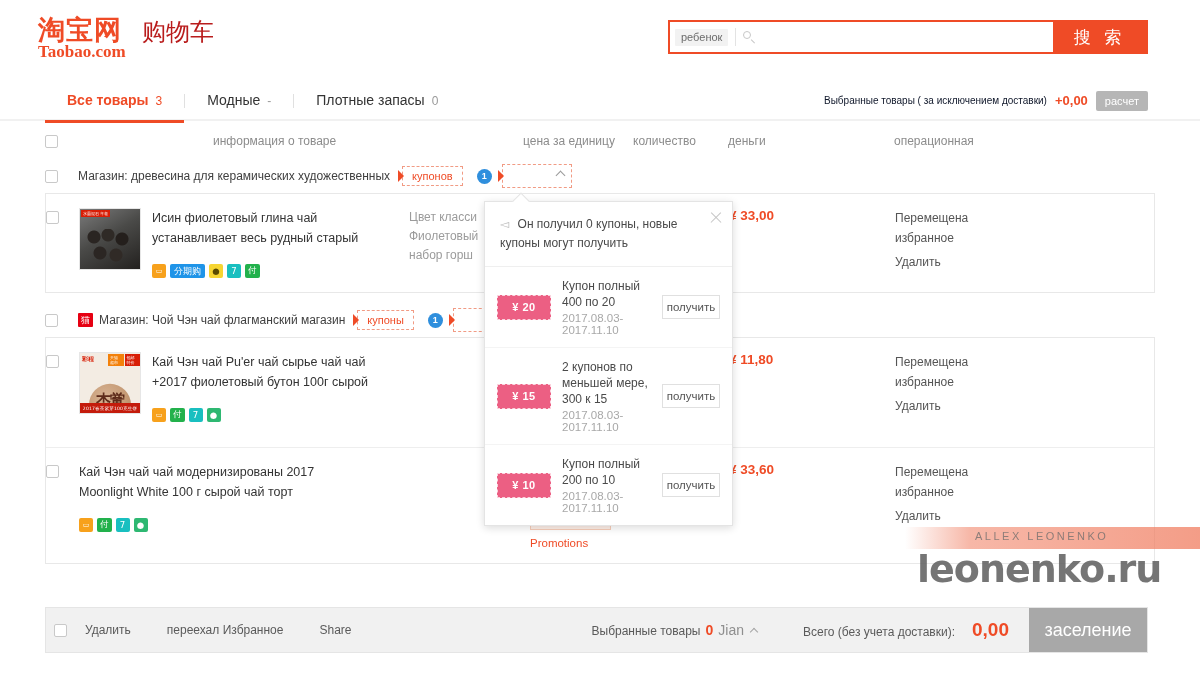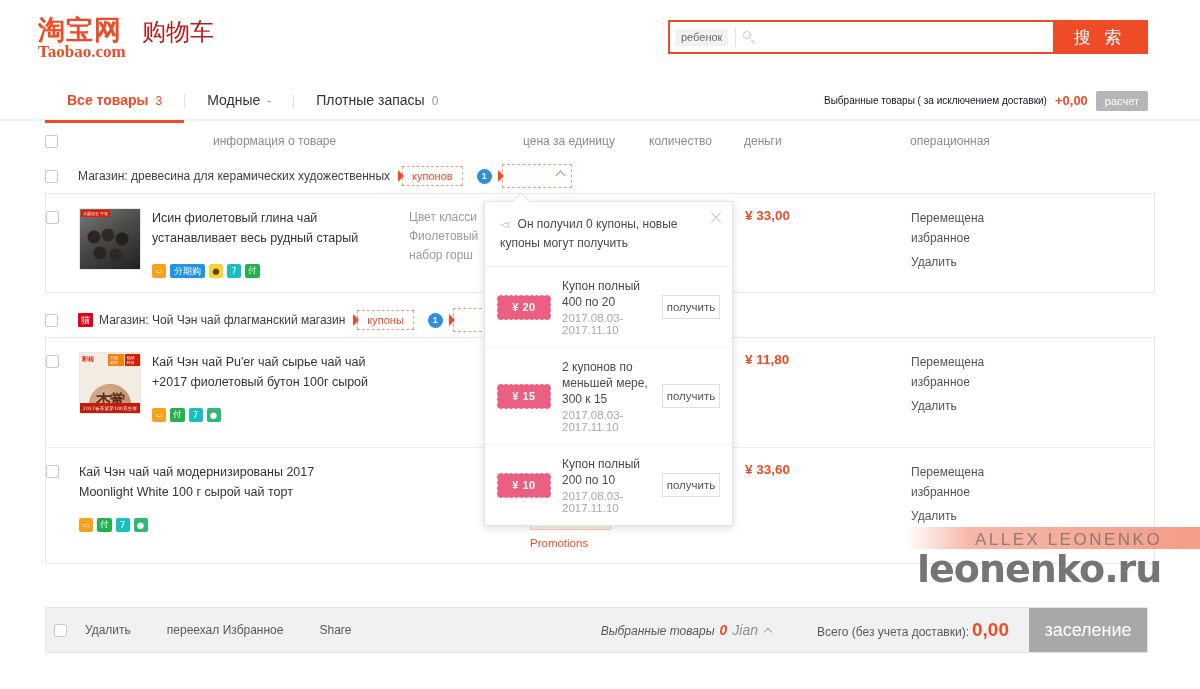--- a/index.html
+++ b/index.html
@@ -112,21 +112,21 @@
     color:#8c8c8c; font-size:12px; margin-top:2px;
   }
   .cb {
     width:13px; height:13px; border:1px solid #c9c9c9;
     background:#fff; border-radius:2px; cursor:pointer; flex:none;
   }
   .col-chk   { width:33px; display:flex; align-items:center; }
   .col-info  { width:330px; }
   .col-attr  { width:115px; }
   .col-price { width:110px; }
-  .col-qty   { width:95px;margin-left:16px; }
+  .col-qty   { width:95px; }
   .col-money { width:130px; }
   .col-ops   { flex:1; }
 
   .shoprow {
     display:flex; align-items:center; height:34px;
     font-size:12px; color:#404040;
   }
   .shoprow .shopname { display:flex; align-items:center; gap:6px; }
   .tmall-icon {
     width:15px; height:14px; background:#e60012; flex:none;
@@ -326,45 +326,45 @@
   .footerbar {
     position:absolute; left:45px; right:52px; top:607px; height:46px;
     background:#f1f1f1; border:1px solid #e5e5e5;
     display:flex; align-items:center;
   }
   .fb-left { display:flex; align-items:center; gap:0; padding-left:8px; }
   .fb-link { color:#5a5a5a; font-size:12px; padding:0 18px; cursor:pointer; }
   .fb-right {
     margin-left:auto; display:flex; align-items:center; height:100%;
   }
-  .fb-selected { font-size:12px; color:#5a5a5a; display:flex; align-items:baseline; gap:5px;font-style:italic; }
+  .fb-selected { font-size:12px; color:#5a5a5a; display:flex; align-items:baseline; gap:5px; }
   .fb-selnum { color:#ef4b26; font-weight:bold; font-size:14px; }
   .fb-jian { color:#8f8f8f; font-size:14px; }
   .fb-caret {
     display:inline-block; width:6px; height:6px; margin-left:2px;
     border-left:1px solid #a5a5a5; border-top:1px solid #a5a5a5;
     transform:rotate(45deg);
   }
-  .fb-total { margin-left:46px; font-size:12px; color:#5a5a5a; display:flex; align-items:baseline; gap:3px; }
+  .fb-total { margin-left:46px; font-size:12px; color:#5a5a5a; display:flex; align-items:baseline; gap:17px; }
   .fb-totalnum { color:#ef4b26; font-weight:bold; font-size:19px; }
   .fb-submit {
     margin-left:20px; width:118px; height:100%;
     background:#a8a8a8; color:#fff; font-size:18px;
     display:flex; align-items:center; justify-content:center; cursor:pointer;
   }
 
   
   .wm-band {
     position:absolute; left:905px; top:527px; width:295px; height:22px;
     background:linear-gradient(90deg, rgba(239,120,90,0) 0%, rgba(240,124,95,.55) 22%, rgba(240,124,95,.75) 100%);
     pointer-events:none; z-index:30;
   }
   .wm-small {
     position:absolute; left:975px; top:530px; z-index:31;
-    font-size:17px; letter-spacing:2.5px; color:#6b6b6b; opacity:.75;
+    font-size:11px; letter-spacing:2.5px; color:#6b6b6b; opacity:.75;
     pointer-events:none; font-family:"Liberation Sans", sans-serif;
   }
   .wm-big {
     position:absolute; left:917px; top:547px; z-index:31;
     font-size:38px; font-weight:bold; color:#5e5e5e; opacity:.85;
     letter-spacing:-1px; pointer-events:none;
     font-family:"DejaVu Sans", sans-serif;
   }
 </style>
 </head>

